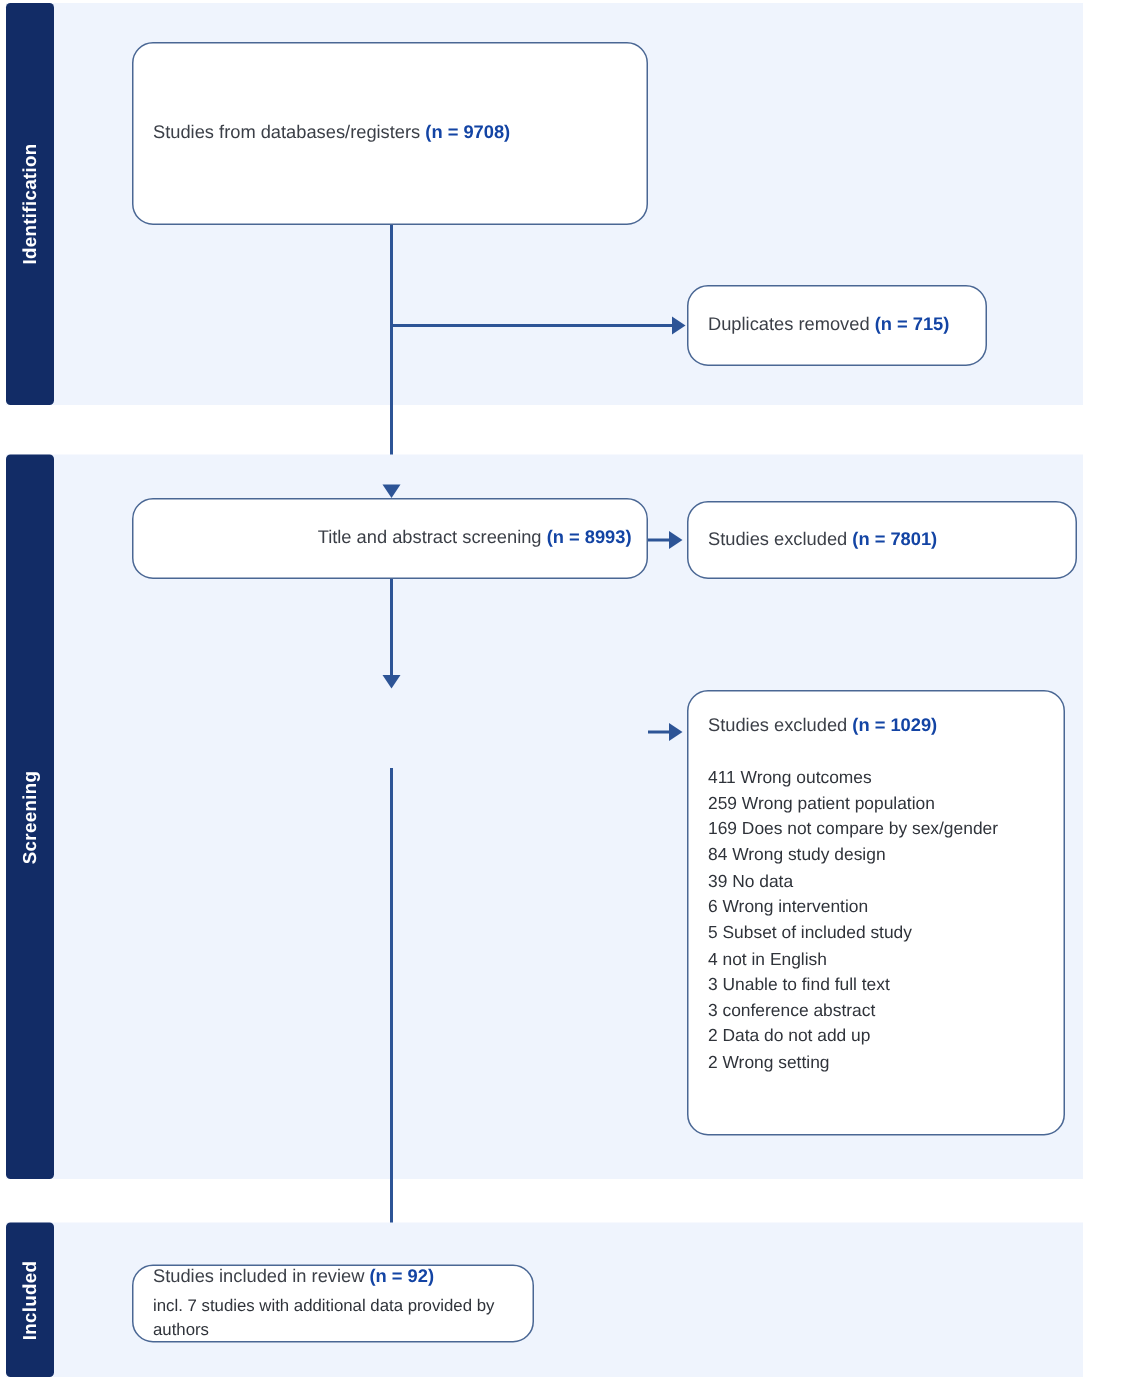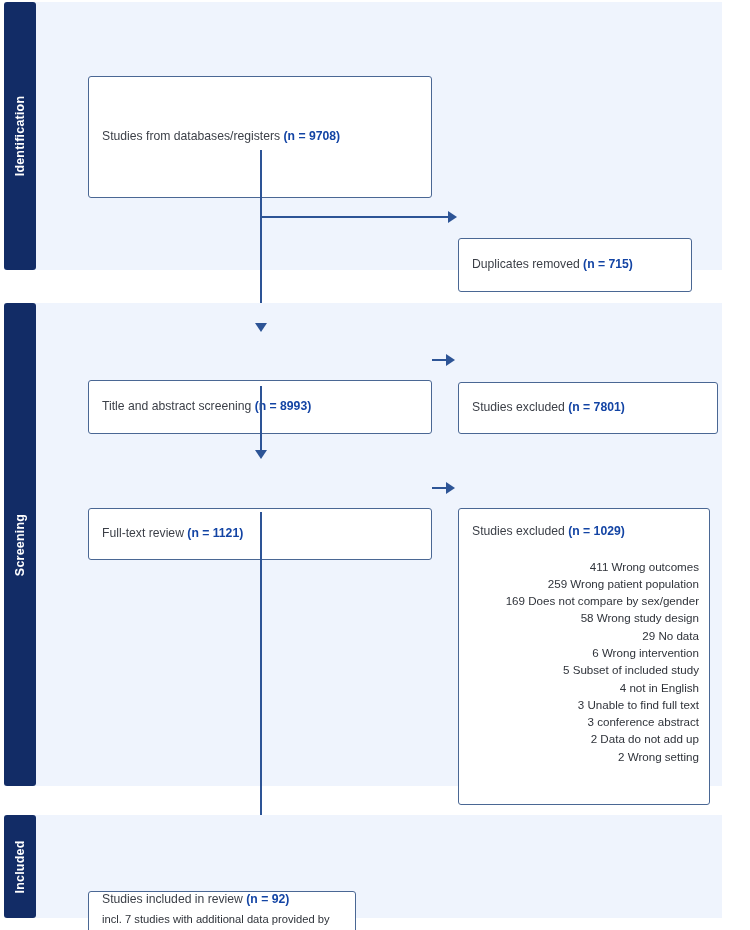--- a/index.html
+++ b/index.html
@@ -38,61 +38,59 @@
     font-weight: bold;
     letter-spacing: 0.2px;
     font-family: "Liberation Sans", sans-serif;
   }
 
   
   .node {
     position: absolute;
     background: #ffffff;
     border: 1.4px solid #4a6794;
-    border-radius: 3px;
+    border-radius: 14px;
     box-sizing: border-box;
-    margin-top: 48px;
   }
   .node-inner {
     position: absolute;
     left: 13px;
     right: 10px;
   }
   .node-centered .node-inner {
     top: 50%;
     transform: translateY(-50%);
   }
   .node-top .node-inner {
     top: 14px;
   }
   .node-text {
     font-size: 12.2px;
     color: #3b3f47;
     line-height: 1.45;
     font-family: "Liberation Sans", sans-serif;
   }
   .node-text.center {
-    text-align: left;
+    text-align: right;
   }
   .nval {
     color: #1344a4;
     font-weight: bold;
   }
   .node-sub {
     font-size: 11.2px;
     color: #2f333a;
     line-height: 1.45;
     margin-top: 2px;
     font-family: "Liberation Sans", sans-serif;
   }
 
   
   .reason-list {
     margin-top: 17px;
-    text-align: right;
   }
   .reason-item {
     font-size: 11.6px;
     color: #2f333a;
     line-height: 1.49;
     white-space: nowrap;
     font-family: "Liberation Sans", sans-serif;
   }
 
   
@@ -132,21 +130,21 @@
 
   <div class="node node-centered" style="left:88px; top:28px; width:344px; height:122px;">
     <div class="node-inner">
       <div class="node-text">
         <span>Studies from databases/registers</span>
         <span class="nval">(n = 9708)</span>
       </div>
     </div>
   </div>
 
-  <div class="node node-centered" style="left:458px; top:190px; width:234px; height:54px;">
+  <div class="node node-centered" style="left:458px; top:190px; width:200px; height:54px;">
     <div class="node-inner">
       <div class="node-text">
         <span>Duplicates removed</span>
         <span class="nval">(n = 715)</span>
       </div>
     </div>
   </div>
 
   <div class="conn conn-v" style="left:260px; top:150px; height:182px;"></div>
 
@@ -177,44 +175,36 @@
       </div>
     </div>
   </div>
 
   <div class="conn conn-h" style="left:432px; top:359px; width:16px;"></div>
   <div class="arrow-right" style="left:446px; top:354px;"></div>
 
   <div class="conn conn-v" style="left:260px; top:386px; height:64px;"></div>
   <div class="arrow-down" style="left:255px; top:450px;"></div>
 
-  <div class="node node-centered" style="left:88px; top:460px; width:344px; height:52px;">
-    <div class="node-inner">
-      <div class="node-text center">
-        <span>Full-text review</span>
-        <span class="nval">(n = 1121)</span>
-      </div>
-    </div>
-  </div>
 
   <div class="conn conn-h" style="left:432px; top:487px; width:16px;"></div>
   <div class="arrow-right" style="left:446px; top:482px;"></div>
 
   <div class="node node-top" style="left:458px; top:460px; width:252px; height:297px;">
     <div class="node-inner">
       <div class="node-text">
         <span>Studies excluded</span>
         <span class="nval">(n = 1029)</span>
       </div>
       <div class="reason-list">
         <div class="reason-item">411 Wrong outcomes</div>
         <div class="reason-item">259 Wrong patient population</div>
         <div class="reason-item">169 Does not compare by sex/gender</div>
-        <div class="reason-item">58 Wrong study design</div>
-        <div class="reason-item">29 No data</div>
+        <div class="reason-item">84 Wrong study design</div>
+        <div class="reason-item">39 No data</div>
         <div class="reason-item">6 Wrong intervention</div>
         <div class="reason-item">5 Subset of included study</div>
         <div class="reason-item">4 not in English</div>
         <div class="reason-item">3 Unable to find full text</div>
         <div class="reason-item">3 conference abstract</div>
         <div class="reason-item">2 Data do not add up</div>
         <div class="reason-item">2 Wrong setting</div>
       </div>
     </div>
   </div>

